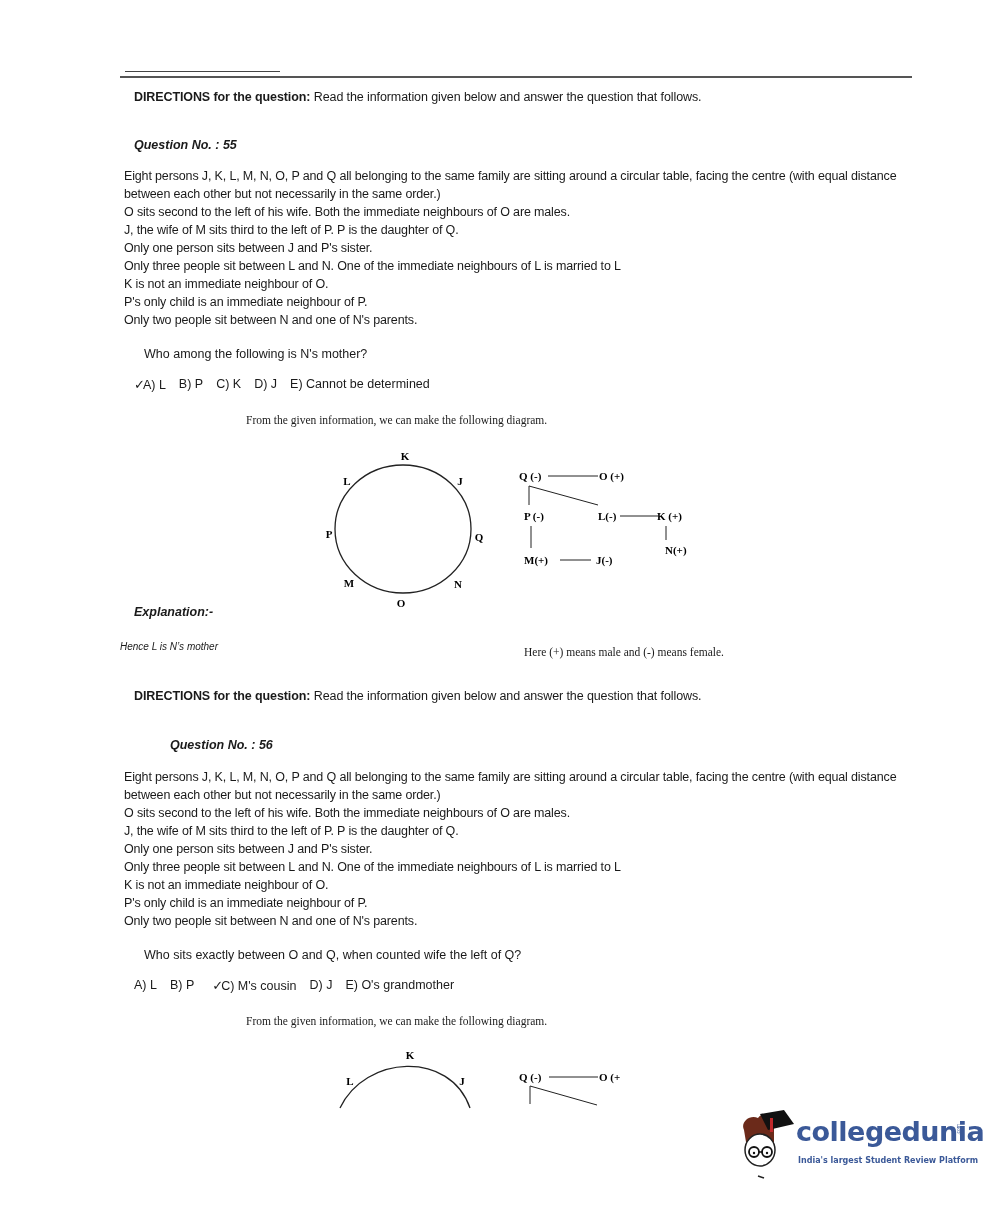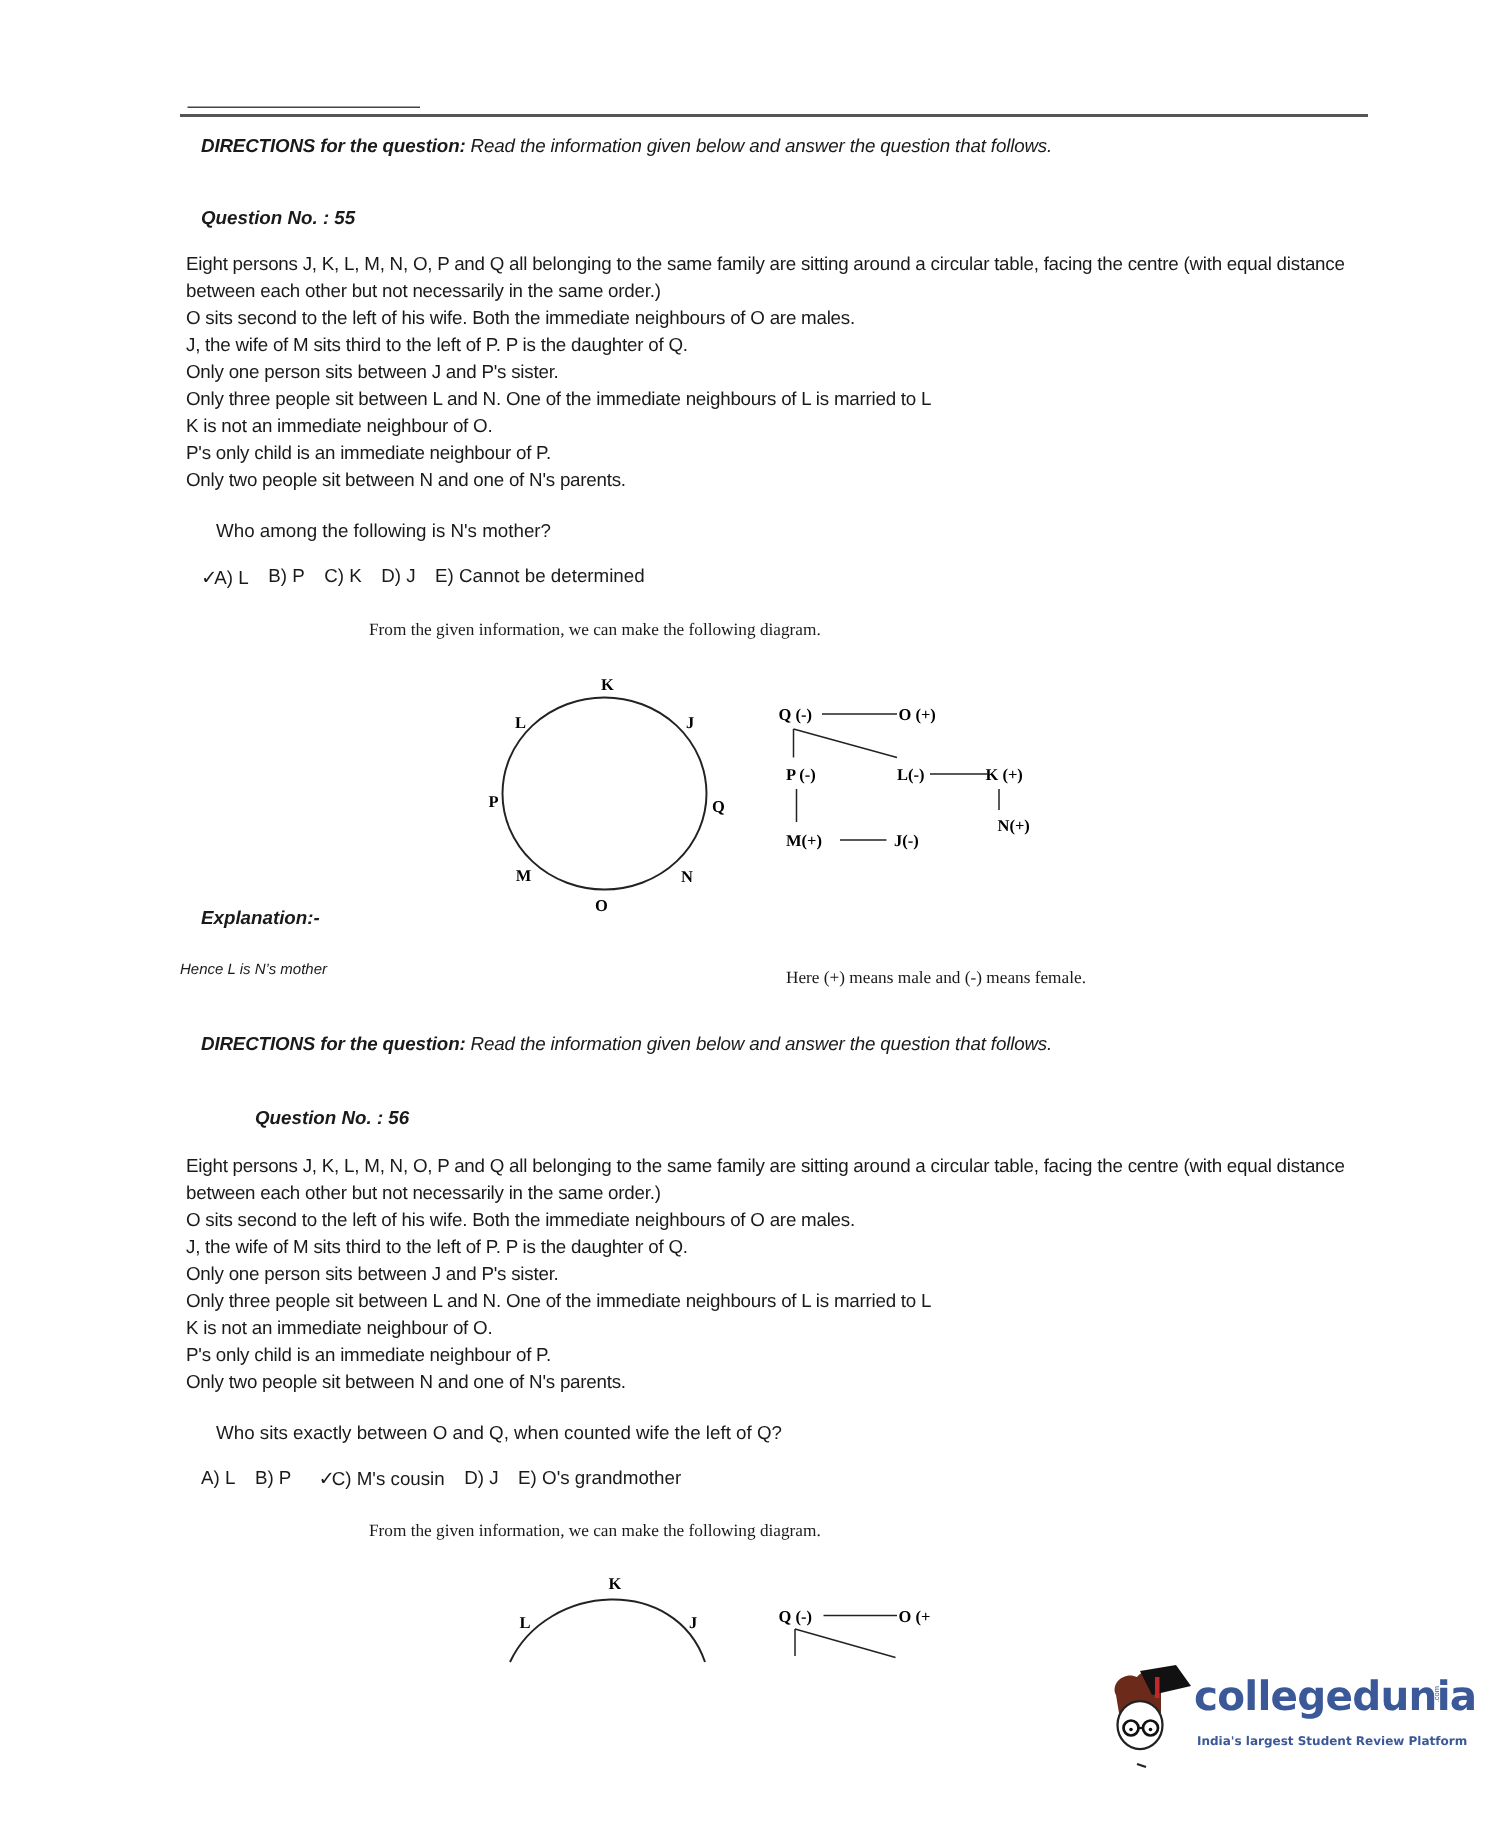--- a/index.html
+++ b/index.html
@@ -1,21 +1,21 @@
 <!DOCTYPE html>
 <html><head>
 <meta charset="utf-8">
 <style>
   html, body { margin:0; padding:0; background:#ffffff; }
   body { width:993px; height:1216px; position:relative; overflow:hidden; color:#1a1a1a;
          font-family:"Liberation Sans", sans-serif; }
   .abs { position:absolute; }
   .rule-short { left:125px; top:71px; width:155px; height:1px; background:#444; }
   .rule-long  { left:120px; top:76px; width:792px; height:2px; background:#555; }
-  .directions { left:134px; font-size:12.5px; font-style:italic; white-space:nowrap; letter-spacing:-0.1px;text-align:right; }
+  .directions { left:134px; font-size:12.5px; white-space:nowrap; letter-spacing:-0.1px;text-align:right; }
   .directions b { font-weight:bold; }
   .qno { left:134px; font-size:12.5px; font-weight:bold; font-style:italic; }
   .stem { left:124px; width:780px; font-size:12.5px; line-height:18px; letter-spacing:-0.15px; }
   .stem div { white-space:normal; }
   .ask { left:144px; font-size:12.5px; }
   .options { left:134px; font-size:12.5px; white-space:nowrap; display:flex; gap:0; }
   .opt { display:inline-block; margin-right:13px;text-align:center; }
   .opt .tick { font-size:13px; margin-right:-2px; }
   .caption { font-family:"Liberation Serif", serif; font-size:11.5px; white-space:nowrap; }
   .expl-h { left:134px; font-size:12.5px; font-weight:bold; font-style:italic; }

